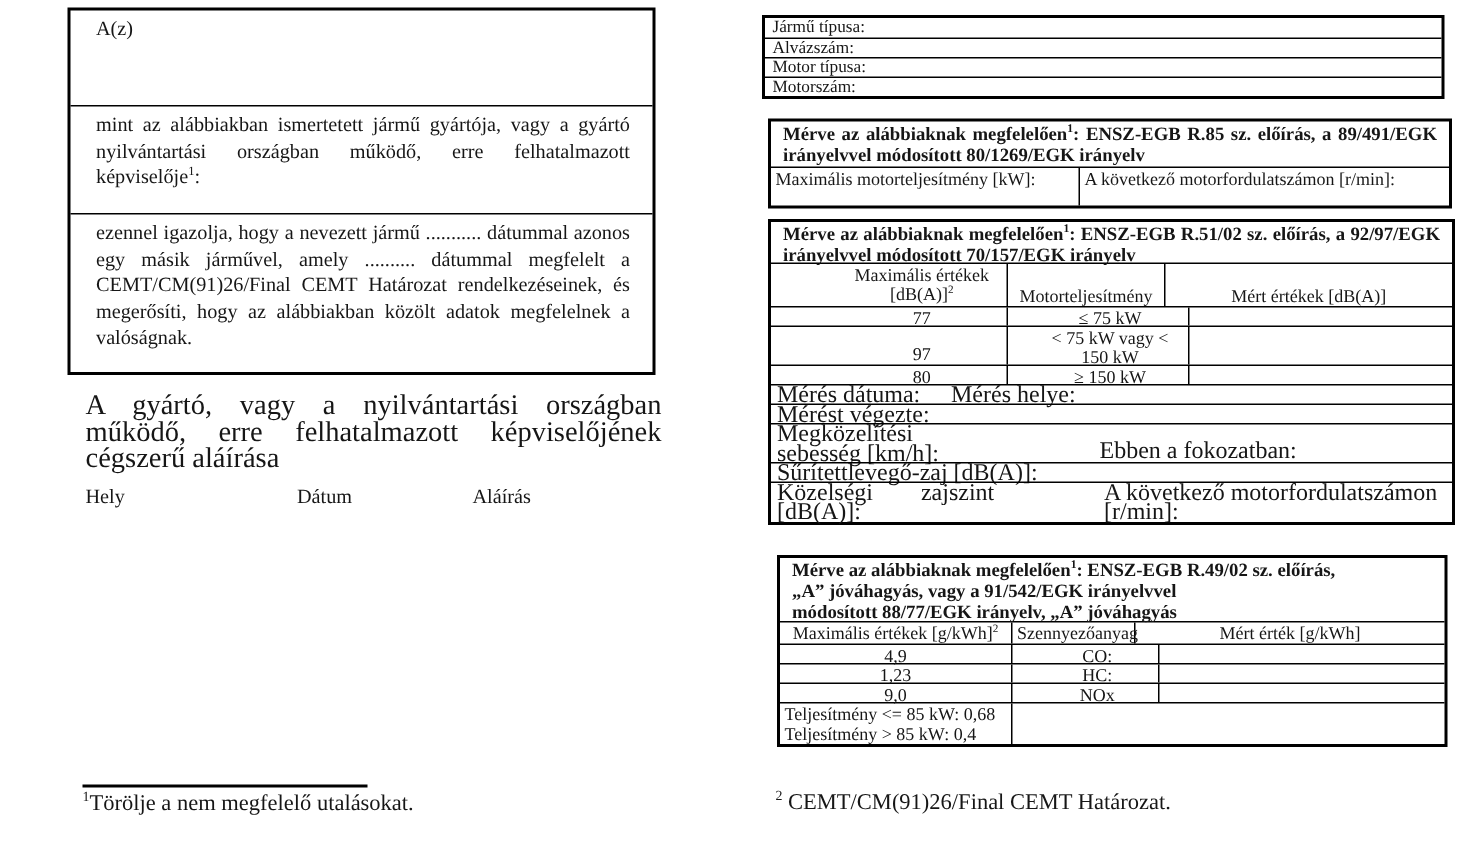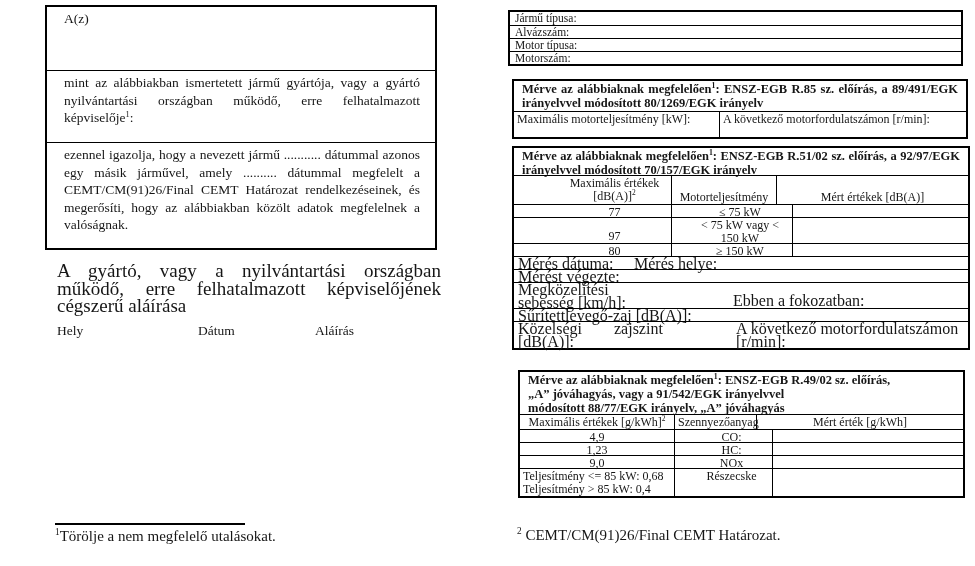--- a/index.html
+++ b/index.html
@@ -166,20 +166,19 @@
     <div class="cell d3"><span></span></div>
   </div>
   <div class="frow bT" style="height:13px;">
     <div class="cell bR d1 ctr"><span>9,0</span></div>
     <div class="cell bR d2 ctr"><span>NOx</span></div>
     <div class="cell d3"><span></span></div>
   </div>
   <div class="frow bT" style="height:28px;">
     <div class="cell bR d1 pre"><span class="pre">Teljesítmény &lt;= 85 kW: 0,68
 Teljesítmény &gt; 85 kW: 0,4</span></div>
-    <div class="cell bR d2 ctr"><span>Részecske</span></div>
     <div class="cell d3"><span></span></div>
   </div>
 </div>
 
 <div class="abs fn fn-r">
   <sup>2</sup><span> CEMT/CM(91)26/Final CEMT Határozat.</span>
 </div>
 
 </body></html>

